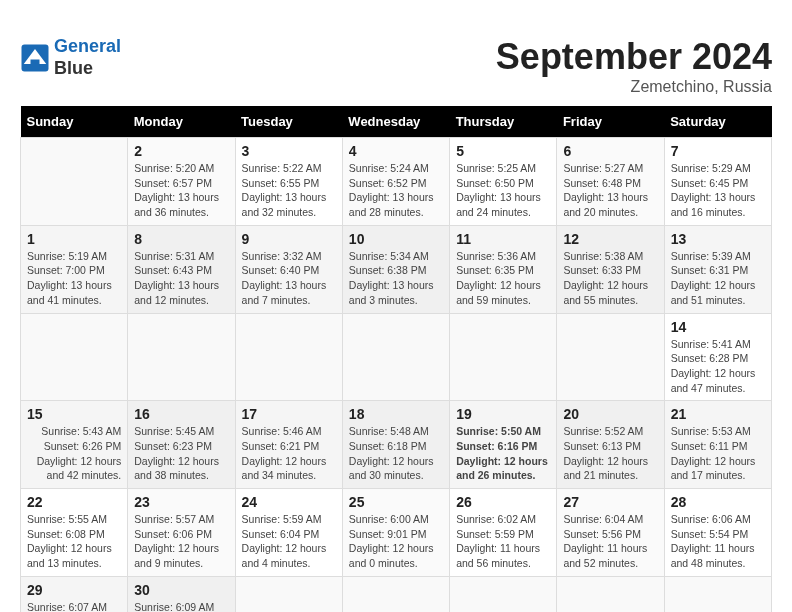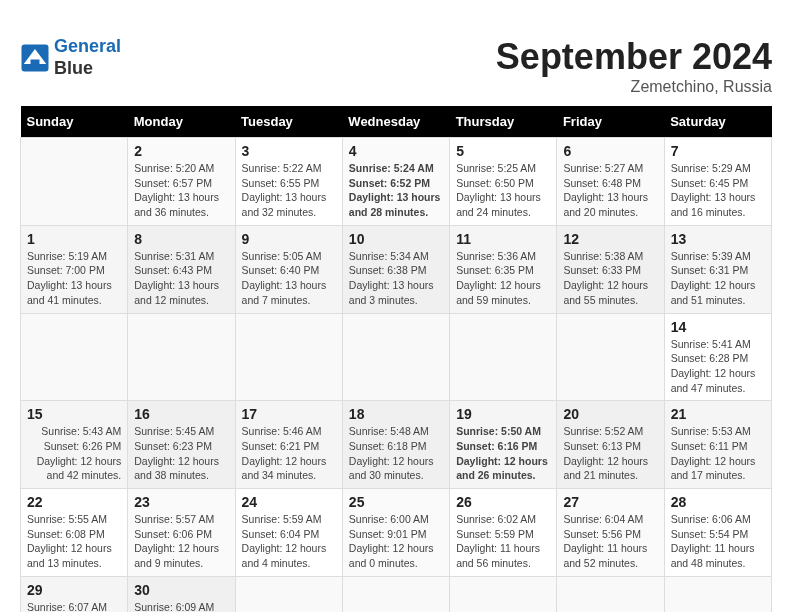--- a/index.html
+++ b/index.html
@@ -136,21 +136,21 @@
         </td>
         <td>
           <span class="day-number">3</span>
           <div class="day-info" style="white-space: pre-line;">Sunrise: 5:22 AM
 Sunset: 6:55 PM
 Daylight: 13 hours
 and 32 minutes.</div>
         </td>
         <td>
           <span class="day-number">4</span>
-          <div class="day-info" style="white-space: pre-line; font-weight: bold;">Sunrise: 5:24 AM
+          <div class="day-info" style="white-space: pre-line;">Sunrise: 5:24 AM
 Sunset: 6:52 PM
 Daylight: 13 hours
 and 28 minutes.</div>
         </td>
         <td>
           <span class="day-number">5</span>
           <div class="day-info" style="white-space: pre-line;">Sunrise: 5:25 AM
 Sunset: 6:50 PM
 Daylight: 13 hours
 and 24 minutes.</div>
@@ -180,21 +180,21 @@
         </td>
         <td>
           <span class="day-number">8</span>
           <div class="day-info" style="white-space: pre-line;">Sunrise: 5:31 AM
 Sunset: 6:43 PM
 Daylight: 13 hours
 and 12 minutes.</div>
         </td>
         <td>
           <span class="day-number">9</span>
-          <div class="day-info" style="white-space: pre-line;">Sunrise: 5:05 AM
+          <div class="day-info" style="white-space: pre-line;">Sunrise: 3:32 AM
 Sunset: 6:40 PM
 Daylight: 13 hours
 and 7 minutes.</div>
         </td>
         <td>
           <span class="day-number">10</span>
           <div class="day-info" style="white-space: pre-line;">Sunrise: 5:34 AM
 Sunset: 6:38 PM
 Daylight: 13 hours
 and 3 minutes.</div>

